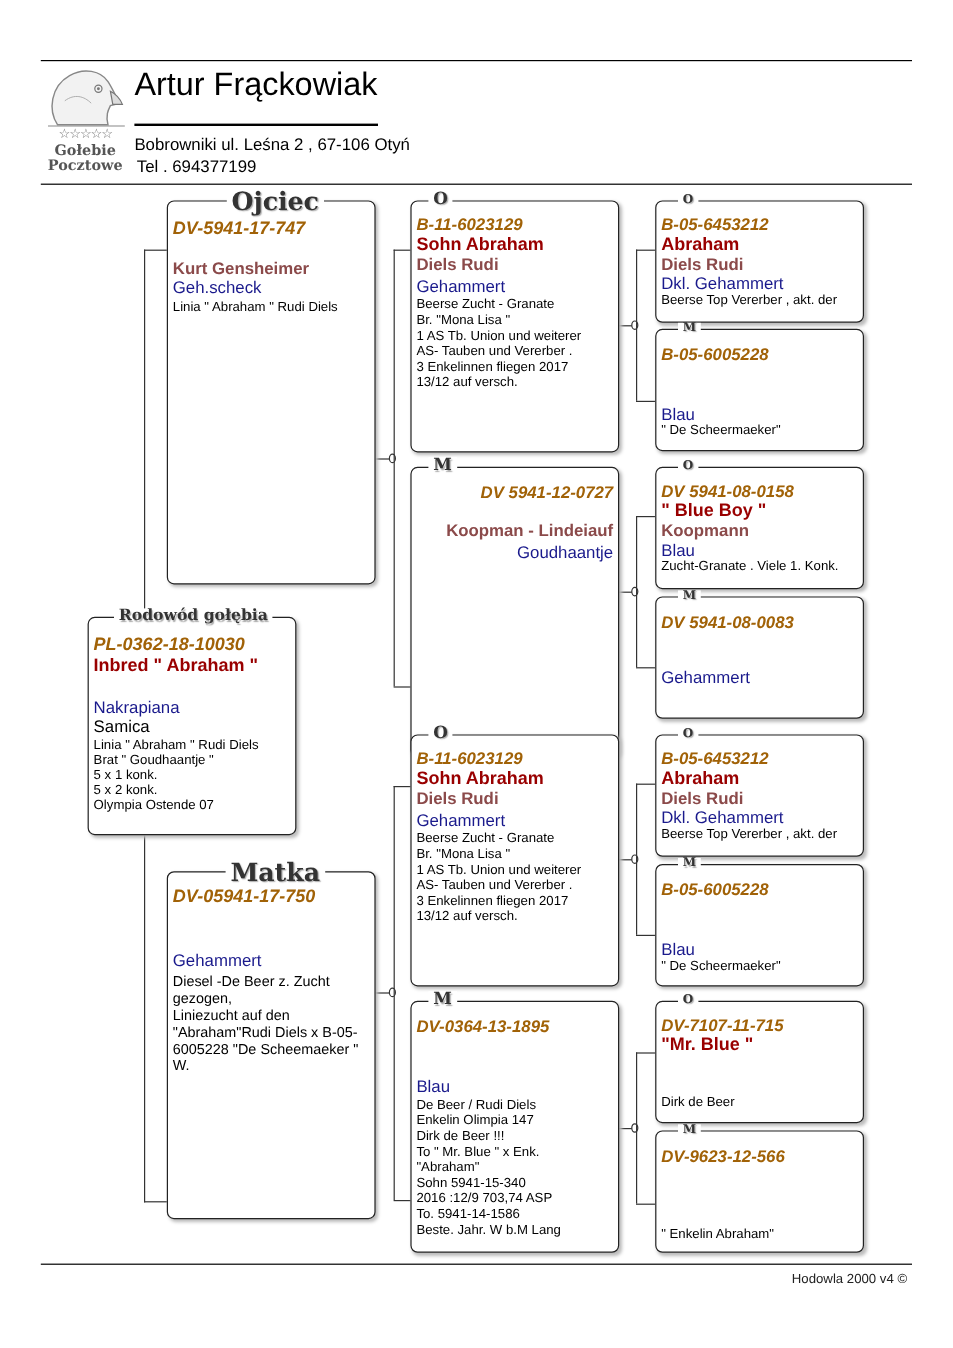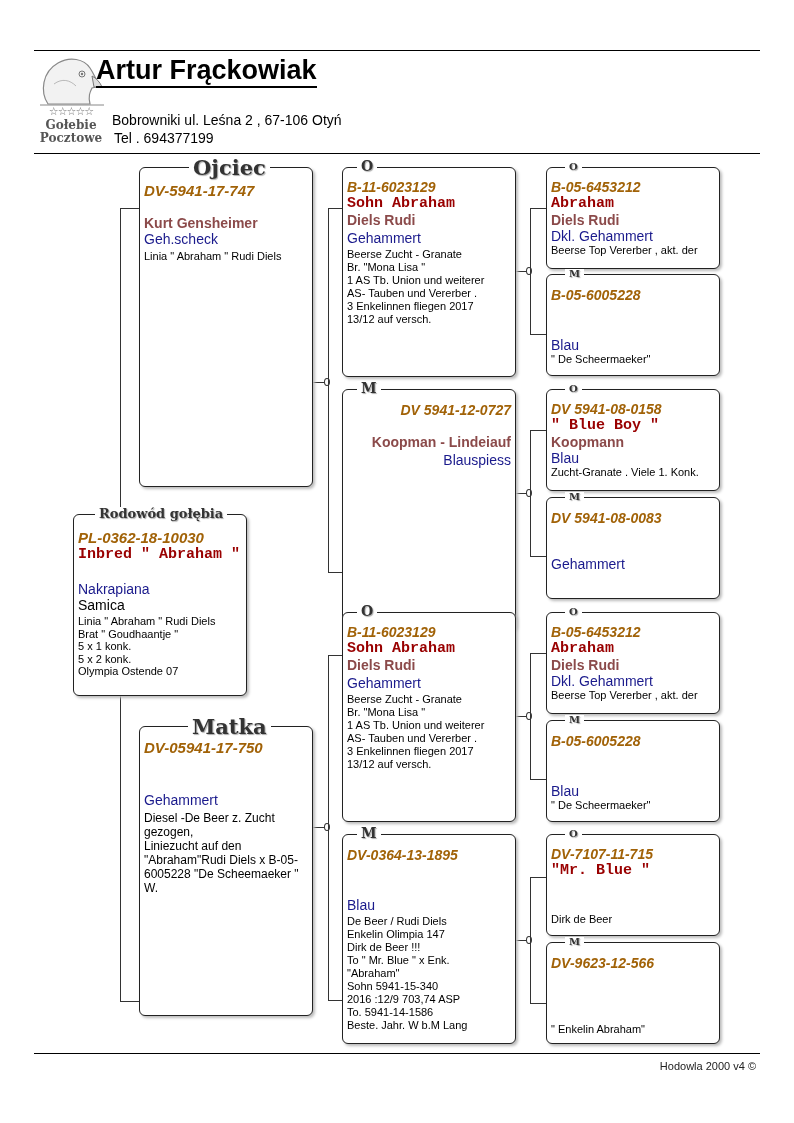--- a/index.html
+++ b/index.html
@@ -5,32 +5,32 @@
   html, body { margin:0; padding:0; background:#ffffff; }
   body { width:794px; height:1123px; position:relative; overflow:hidden;
          font-family:"Liberation Sans", sans-serif; color:#000; }
   .hr { position:absolute; height:1px; background:#000; }
   .logo { position:absolute; left:34px; top:54px; width:74px; height:92px; }
   .logo .stars { position:absolute; left:0; top:51px; width:74px; text-align:center;
                  font-size:11px; color:#777; letter-spacing:-1px; }
   .logo .l1, .logo .l2 { position:absolute; left:0; width:74px; text-align:center;
                  font-family:"DejaVu Serif", serif; font-weight:bold; font-size:12px; color:#555; }
   .logo .l1 { top:64px; } .logo .l2 { top:77px; }
-  .owner-name { position:absolute; left:96px; top:55px; font-size:27px; font-weight:bold;
-                border-bottom:2px solid #000; line-height:30px; padding-bottom:1px; }
+  .owner-name { position:absolute; left:112px; top:55px; font-size:27px; font-weight:normal;
+                border-bottom:2px solid #000; line-height:30px; padding-bottom:18px; }
   .owner-addr { position:absolute; left:112px; top:112px; font-size:14px; }
   .owner-tel  { position:absolute; left:114px; top:130px; font-size:14px; }
   .footer { position:absolute; right:38px; top:1060px; font-size:11px; color:#222; }
 
   .box { position:absolute; border:1px solid #222; border-radius:6px; background:#fff;
          box-shadow:2px 2px 3px #bbb; box-sizing:border-box; padding:2px 4px; overflow:hidden; }
   .legend { position:absolute; background:#fff; font-family:"DejaVu Serif", serif;
             font-weight:bold; color:#333; padding:0 4px; line-height:1; text-shadow:1px 1px 1px #aaa; }
   .ring { font-weight:bold; font-style:italic; color:#a16207; }
-  .name { font-weight:bold; color:#990000;font-family:Liberation Mono, monospace; }
+  .name { font-weight:bold; color:#990000; }
   .breeder { color:#8b4a4a;font-weight:bold; }
   .color { color:#1a1a8c; }
   .sex { color:#000; }
   .notes { color:#000; white-space:pre-line; line-height:12.5px; }
 
   .ln { position:absolute; background:#333; }
   .knot { position:absolute; width:4px; height:6px; border:1px solid #333; border-radius:50%; background:#fff; }
 </style>
 </head>
 <body>
@@ -138,21 +138,21 @@
 1 AS Tb. Union und weiterer
 AS- Tauben und Vererber .
 3 Enkelinnen fliegen 2017
 13/12 auf versch.</div>
 </div>
 <div class="legend" style="left:357px; top:159px; font-size:14px;">O</div>
 
 <div class="box" style="left:342px; top:389px; width:174px; height:242px;text-align:right;">
   <div class="ring" style="font-size:14px; margin-top:10px;">DV 5941-12-0727</div>
   <div class="breeder" style="font-size:14px; margin-top:16px;">Koopman - Lindeiauf</div>
-  <div class="color" style="font-size:14px; margin-top:2px;">Blauspiess</div>
+  <div class="color" style="font-size:14px; margin-top:2px;">Goudhaantje</div>
 </div>
 <div class="legend" style="left:357px; top:381px; font-size:14px;">M</div>
 
 <div class="box" style="left:342px; top:612px; width:174px; height:210px;">
   <div class="ring" style="font-size:14px; margin-top:9px;">B-11-6023129</div>
   <div class="name" style="font-size:15px;">Sohn Abraham</div>
   <div class="breeder" style="font-size:14px;">Diels Rudi</div>
   <div class="color" style="font-size:14px; margin-top:2px;">Gehammert</div>
   <div class="notes" style="font-size:11px; line-height:13px; margin-top:2px;">Beerse Zucht - Granate
 Br. "Mona Lisa "

